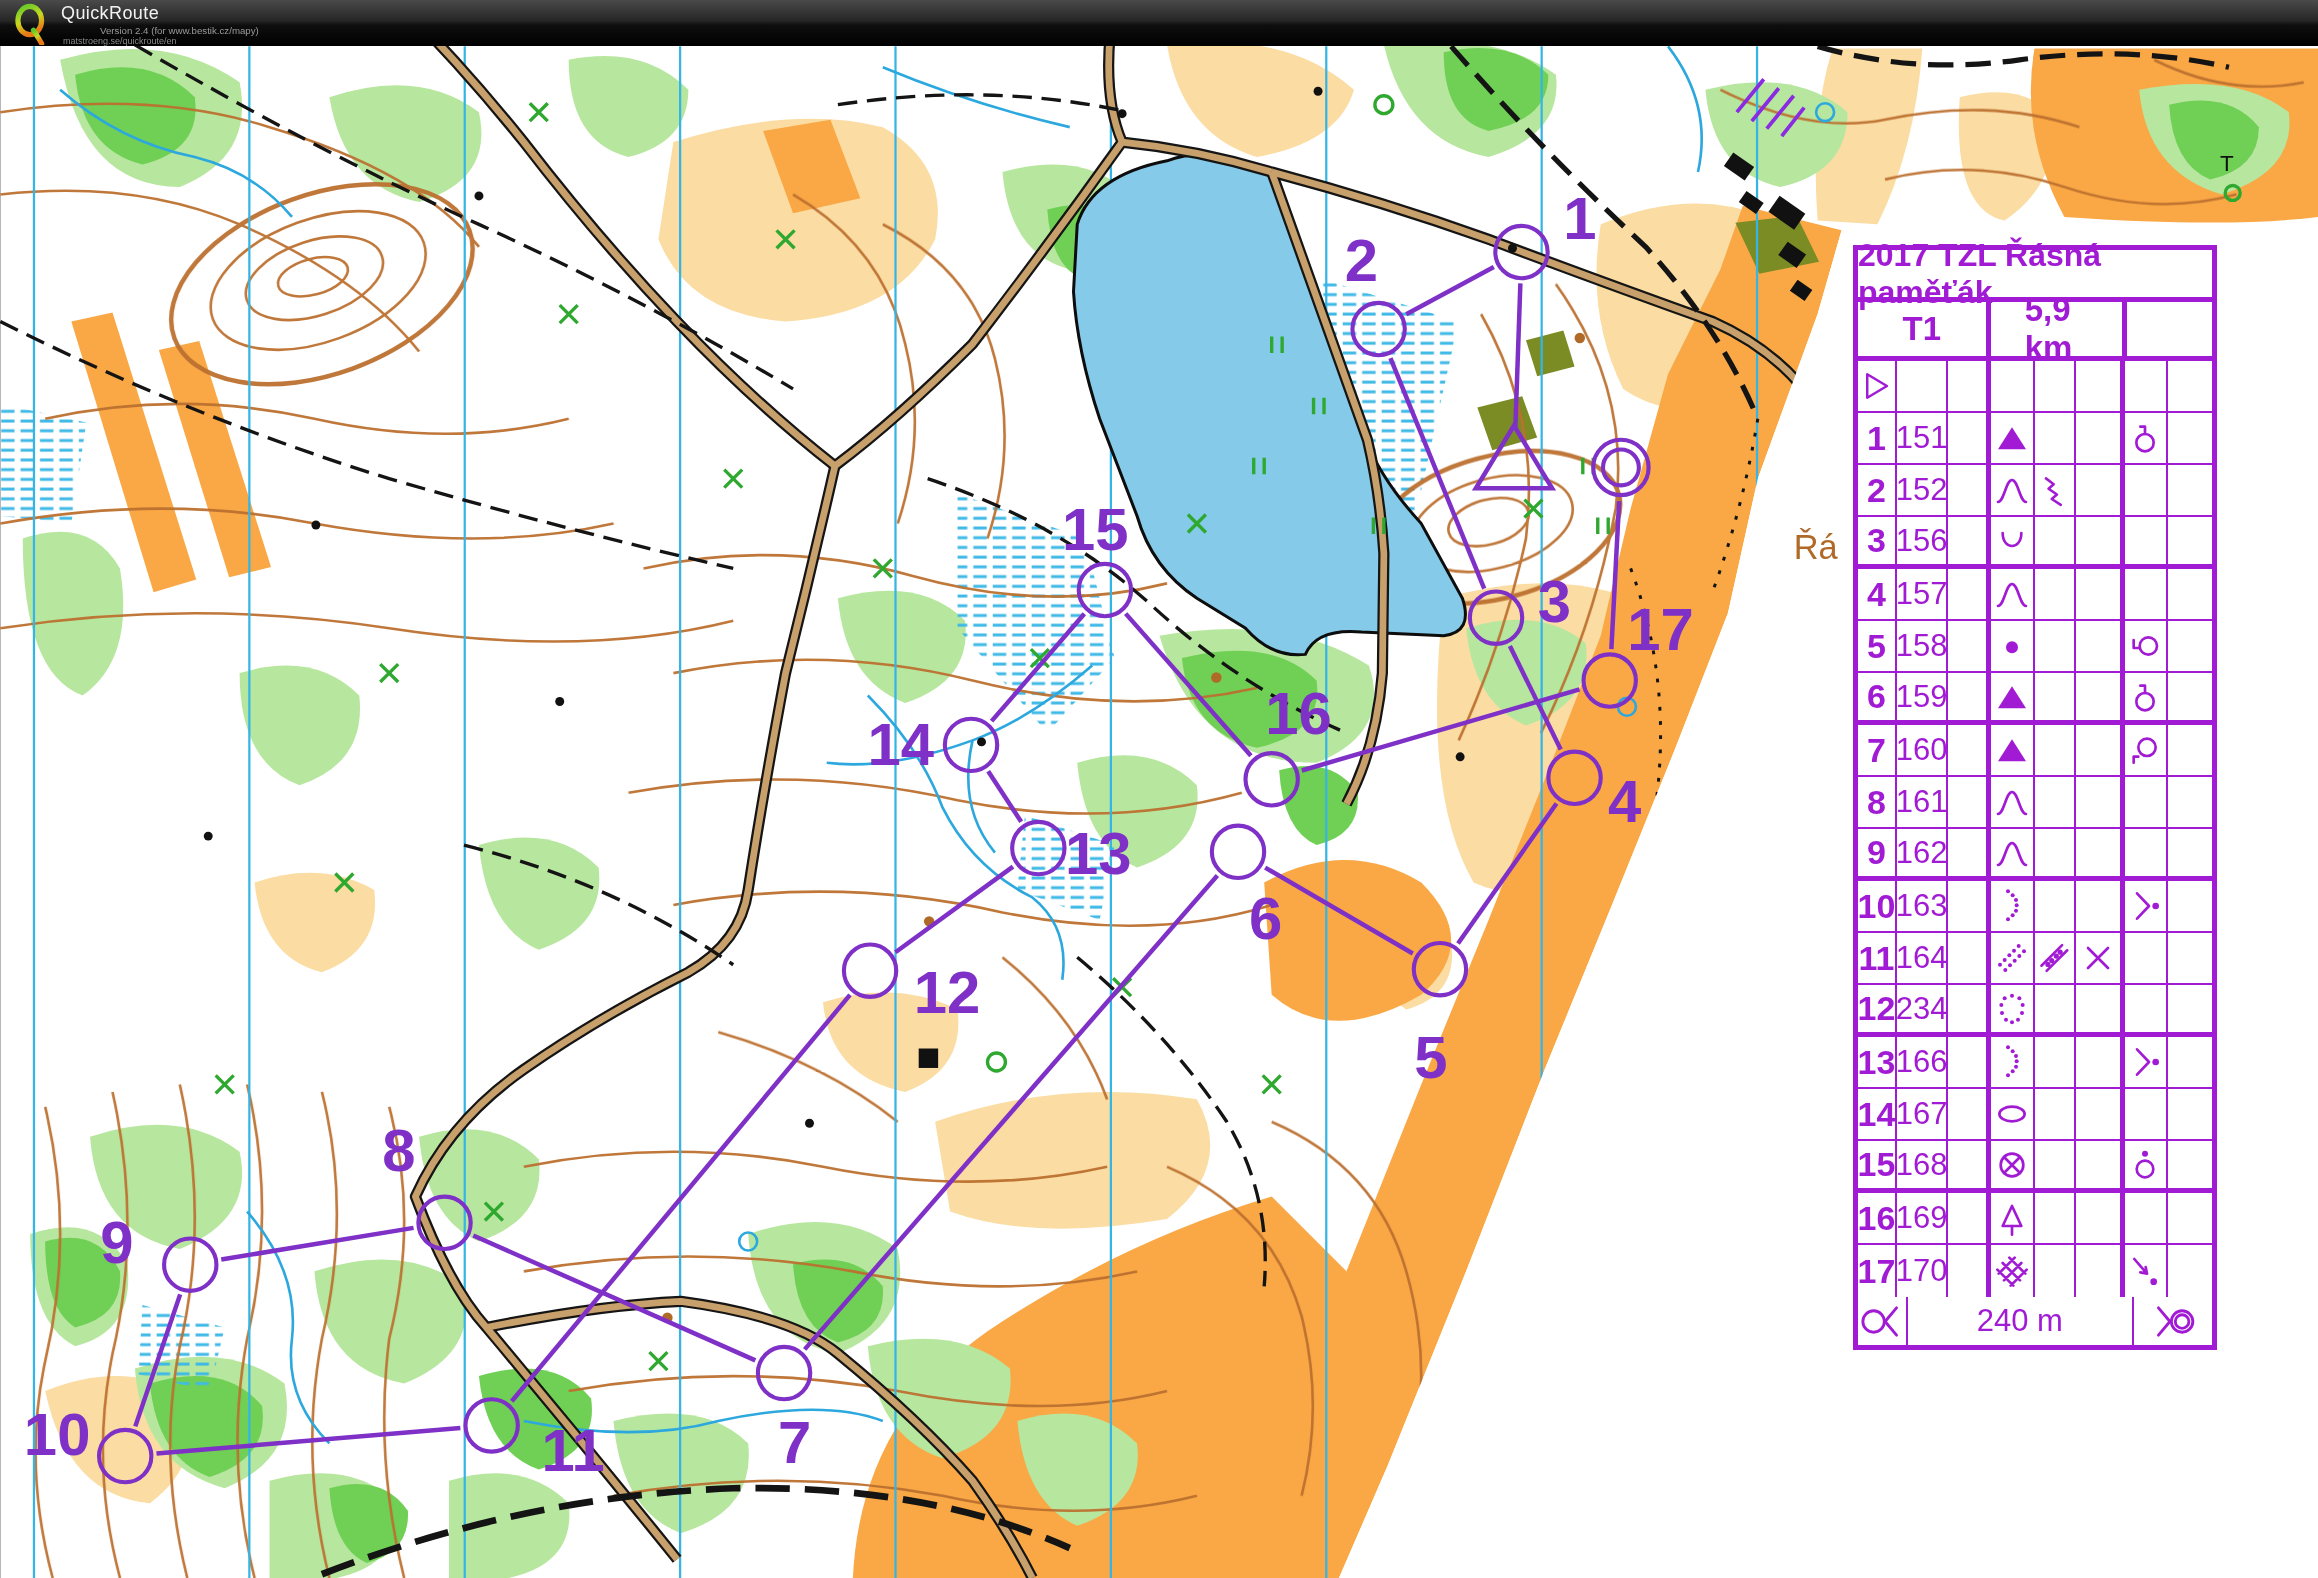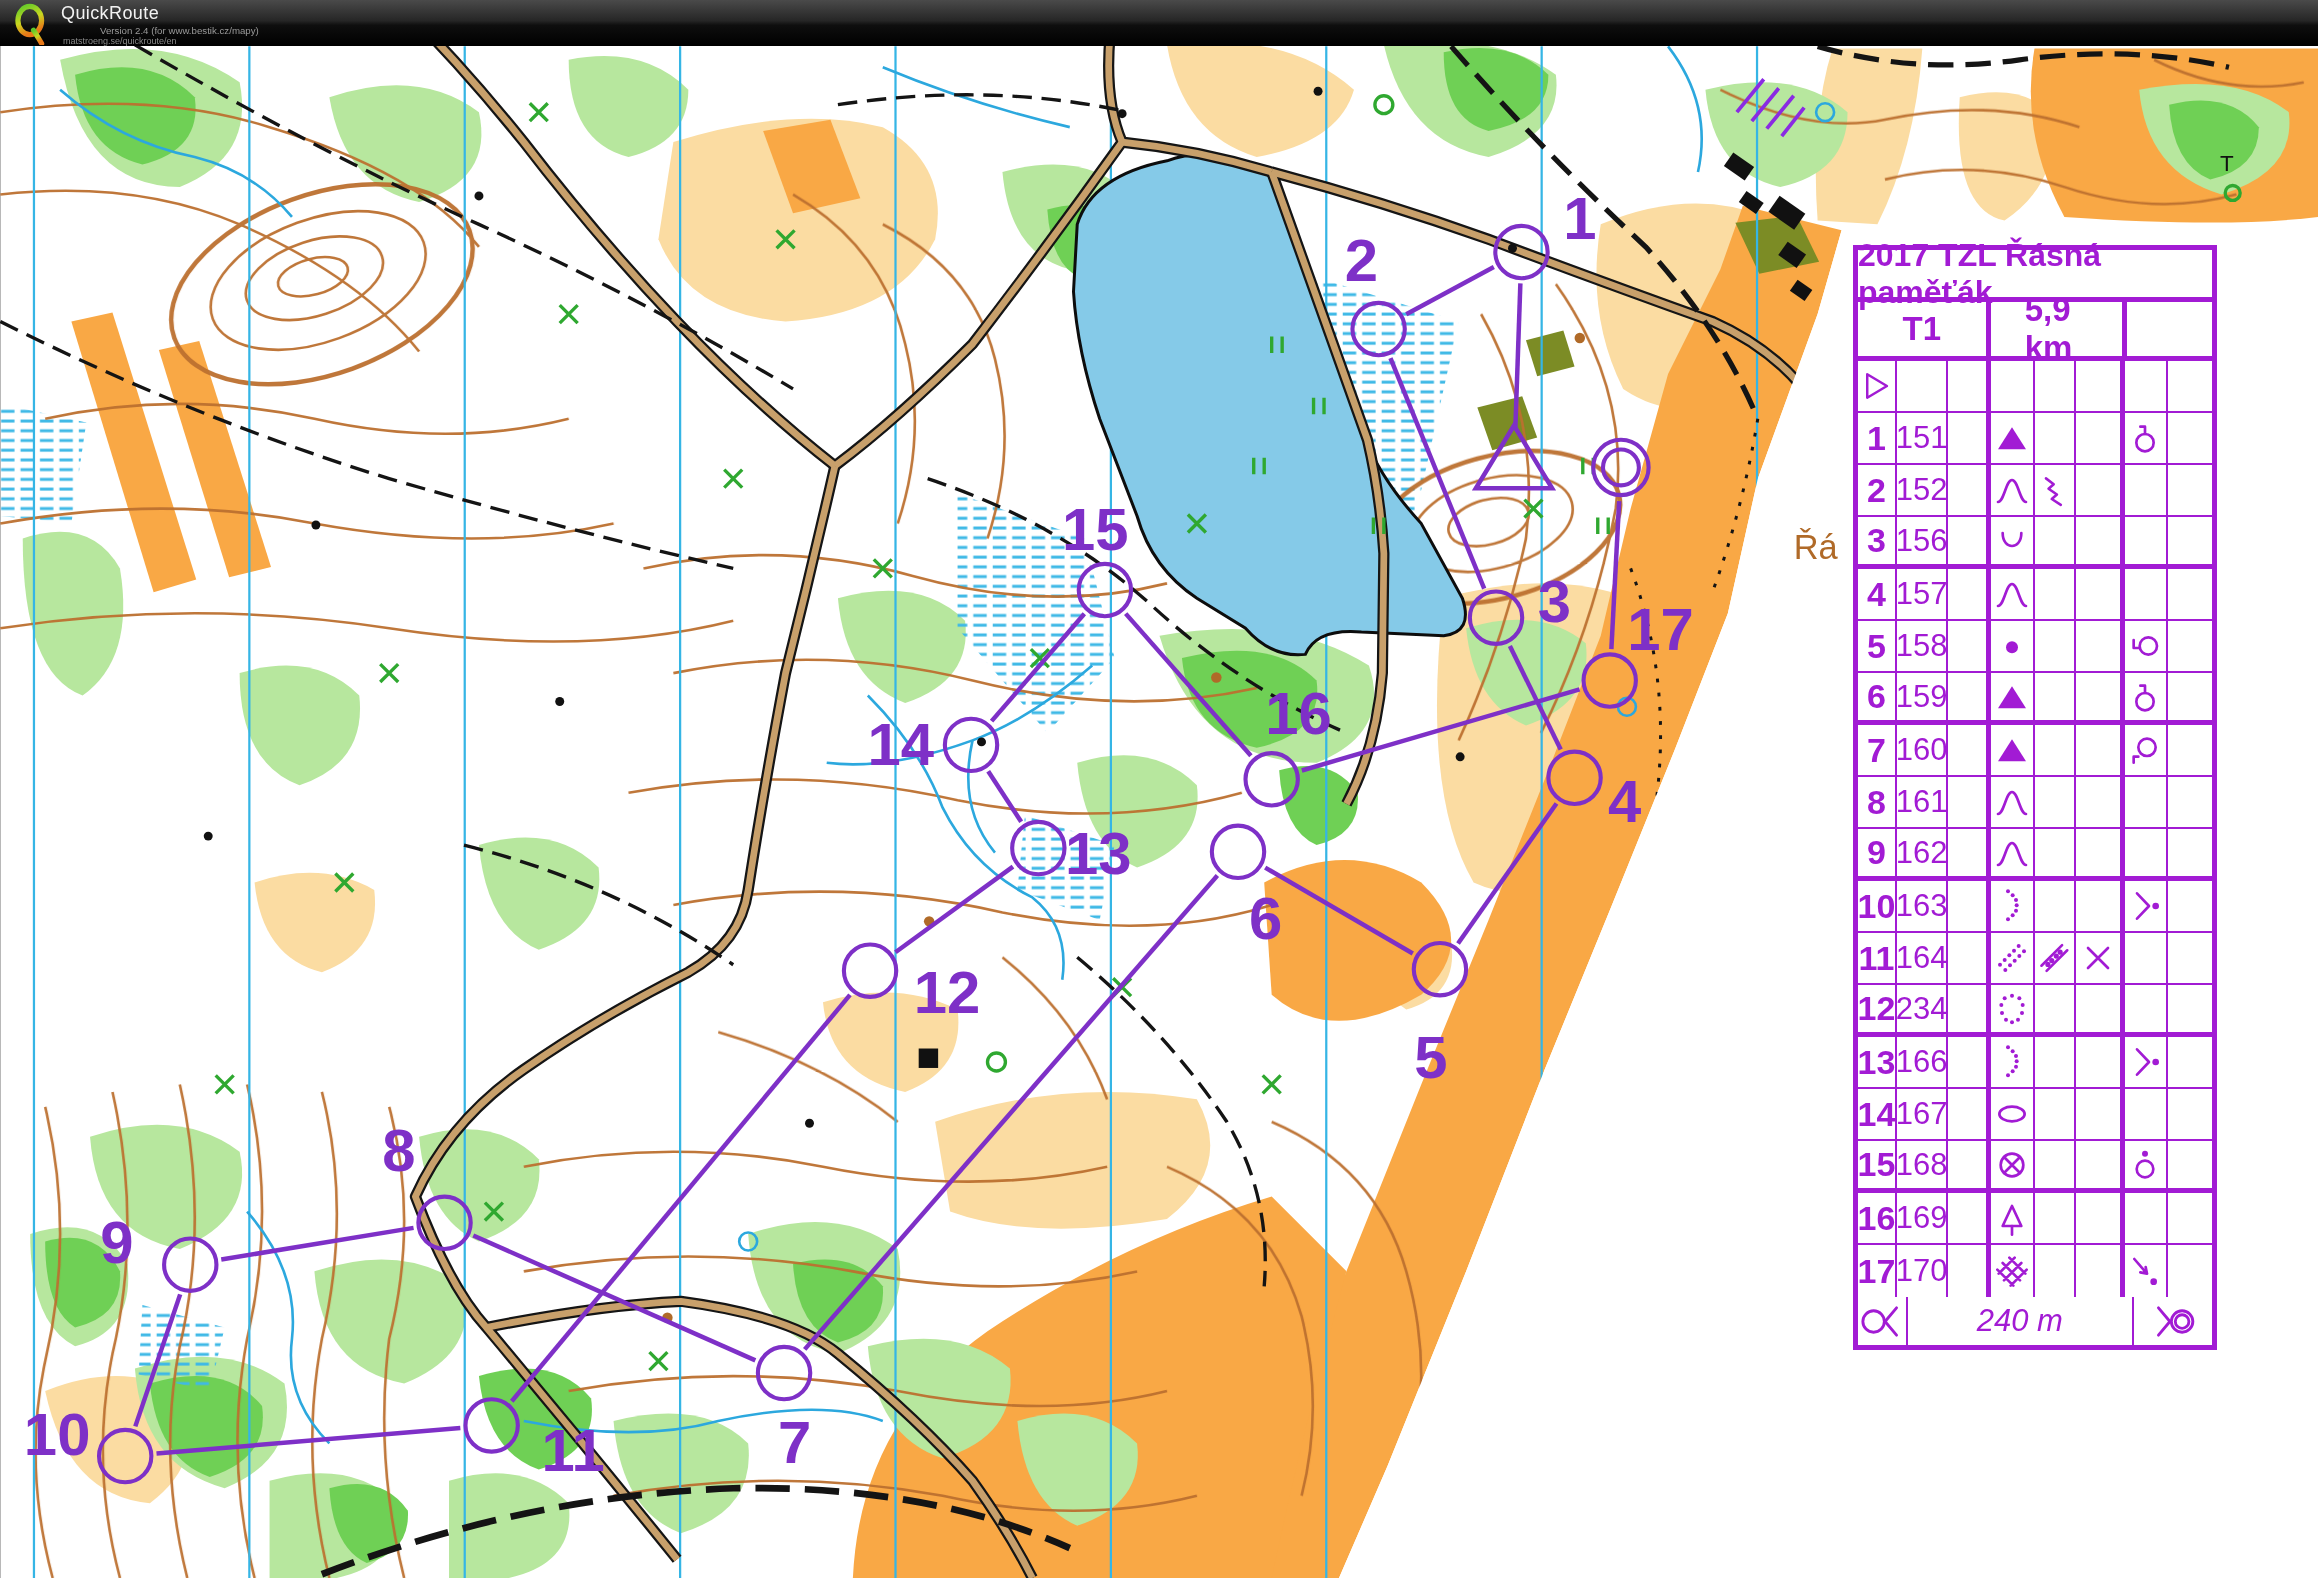--- a/index.html
+++ b/index.html
@@ -29,21 +29,21 @@
   .srow.thick{border-bottom-width:5.2px;}
   .srow:last-child{border-bottom:none;}
   .cell{display:flex;align-items:center;justify-content:center;box-sizing:border-box;height:100%;
         border-right:2.2px solid var(--tp);overflow:hidden;}
   .cell.tr{border-right-width:5.2px;}
   .cell.last{border-right:none;}
   .cA{width:11%;font-size:34px;font-weight:bold;}
   .cB{width:14.5%;font-size:31px;}
   .cC{width:12%;} .cD{width:12.5%;} .cE{width:11.5%;} .cF{width:14%;} .cG{width:12%;} .cH{width:12.5%;}
   .cell svg{width:40px;height:40px;color:var(--tp);}
-  .finrow{display:flex;height:48px;box-sizing:border-box;font-style:italic;}
+  .finrow{display:flex;height:48px;box-sizing:border-box;}
   .finrow>div{display:flex;align-items:center;justify-content:center;height:100%;box-sizing:border-box;}
   .f1{width:14%;border-right:2.2px solid var(--tp);}
   .f2{width:64%;border-right:2.2px solid var(--tp);font-size:31px;}
   .f3{width:22%;}
   .finrow svg{width:43px;height:43px;color:var(--tp);}
 </style>
 </head>
 <body>
 
 <div class="app">

